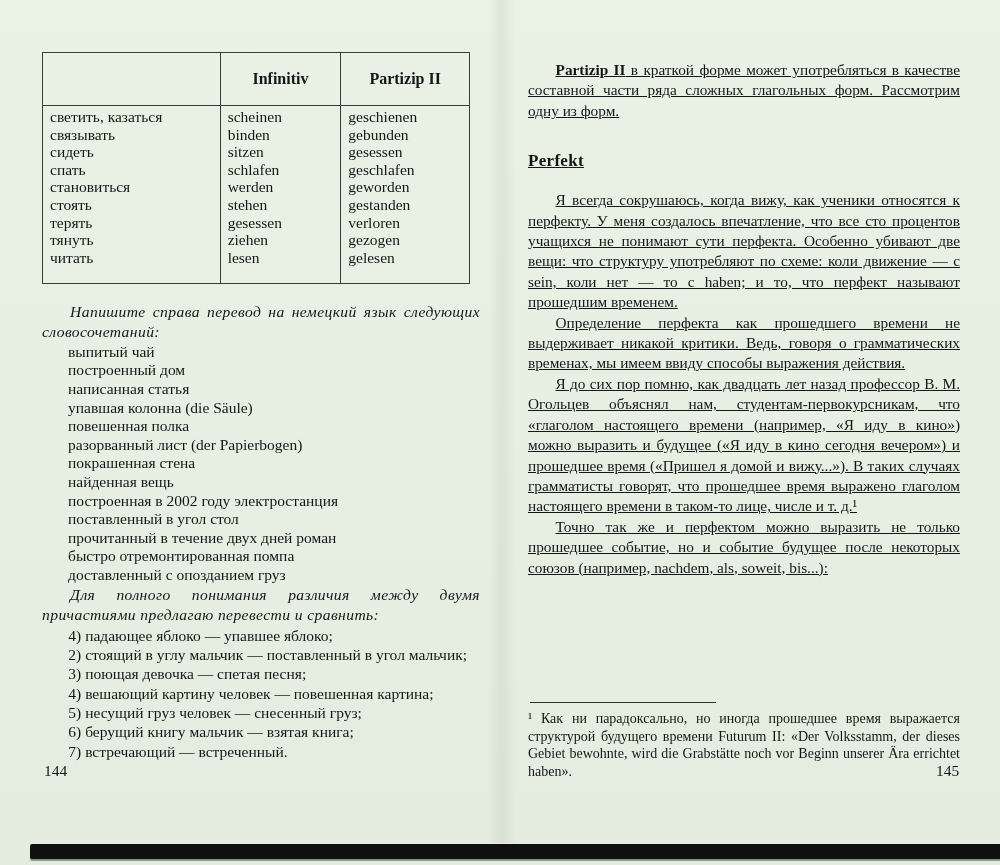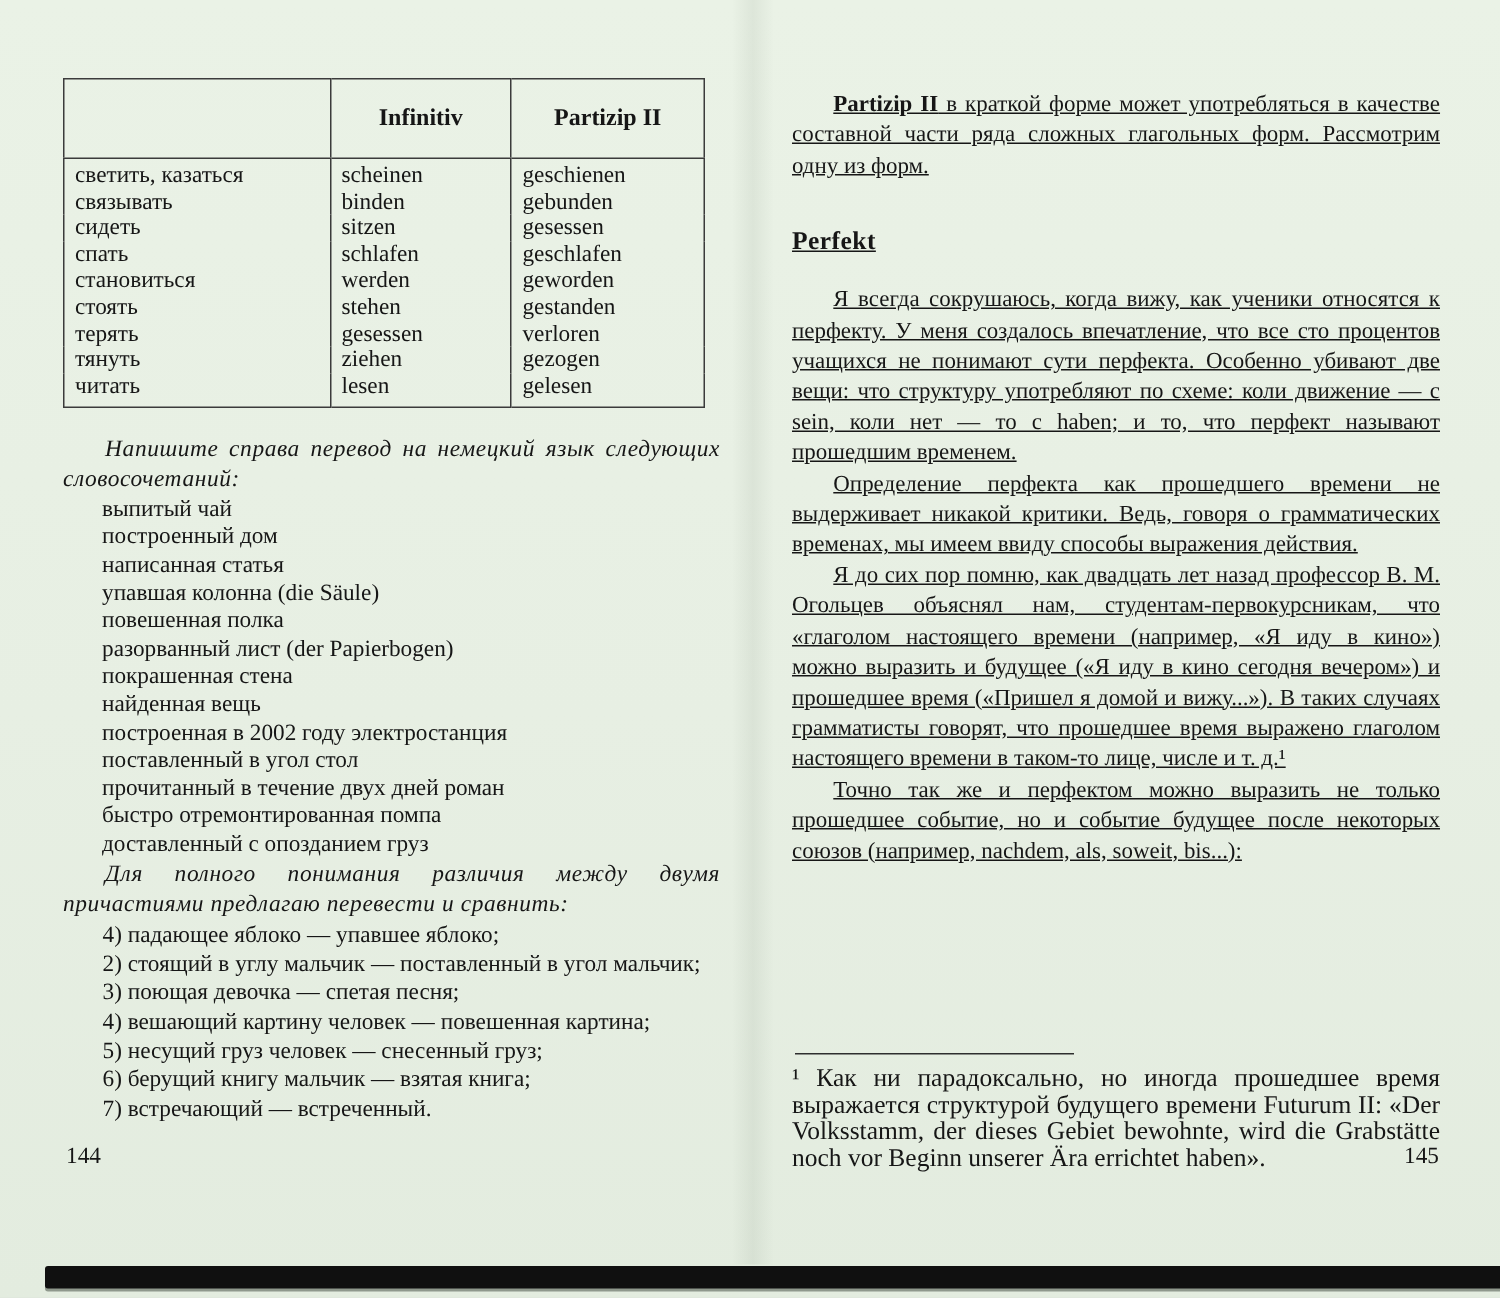--- a/index.html
+++ b/index.html
@@ -52,21 +52,21 @@
   table.verb-table td {
     padding: 0 4px 0 7px;
     line-height: 17.6px;
     vertical-align: top;
     white-space: nowrap;
   }
   table.verb-table col.c1 { width: 178px; }
   table.verb-table col.c2 { width: 121px; }
   table.verb-table col.c3 { width: 129px; }
   table.verb-table tbody tr:first-child td { padding-top: 2px; }
-  table.verb-table tbody tr:last-child td { padding-bottom: 5px; margin-left: 24px; }
+  table.verb-table tbody tr:last-child td { padding-bottom: 17px; margin-left: 24px; }
 
   
   .instruction {
     font-style: italic;
     font-size: 15.6px;
     line-height: 19.2px;
     letter-spacing: 0.4px;
     text-indent: 1.8em;
     text-align: justify;
     margin: 18px 0 2px 0;
@@ -105,21 +105,21 @@
     position: absolute;
     left: 0; top: 642px;
     width: 432px;
   }
   .footnote-rule {
     width: 186px;
     border-top: 1px solid #2e2e2e;
     margin: 0 0 7px 2px;
   }
   .footnote {
-    font-size: 17px;
+    font-size: 14px;
     line-height: 17.6px;
     text-align: justify;
     margin: 0;
   }
 
   .page-number {
     position: absolute;
     font-size: 15.5px;
   }
   .page-number.left-num  { left: 44px;  top: 762px; }

